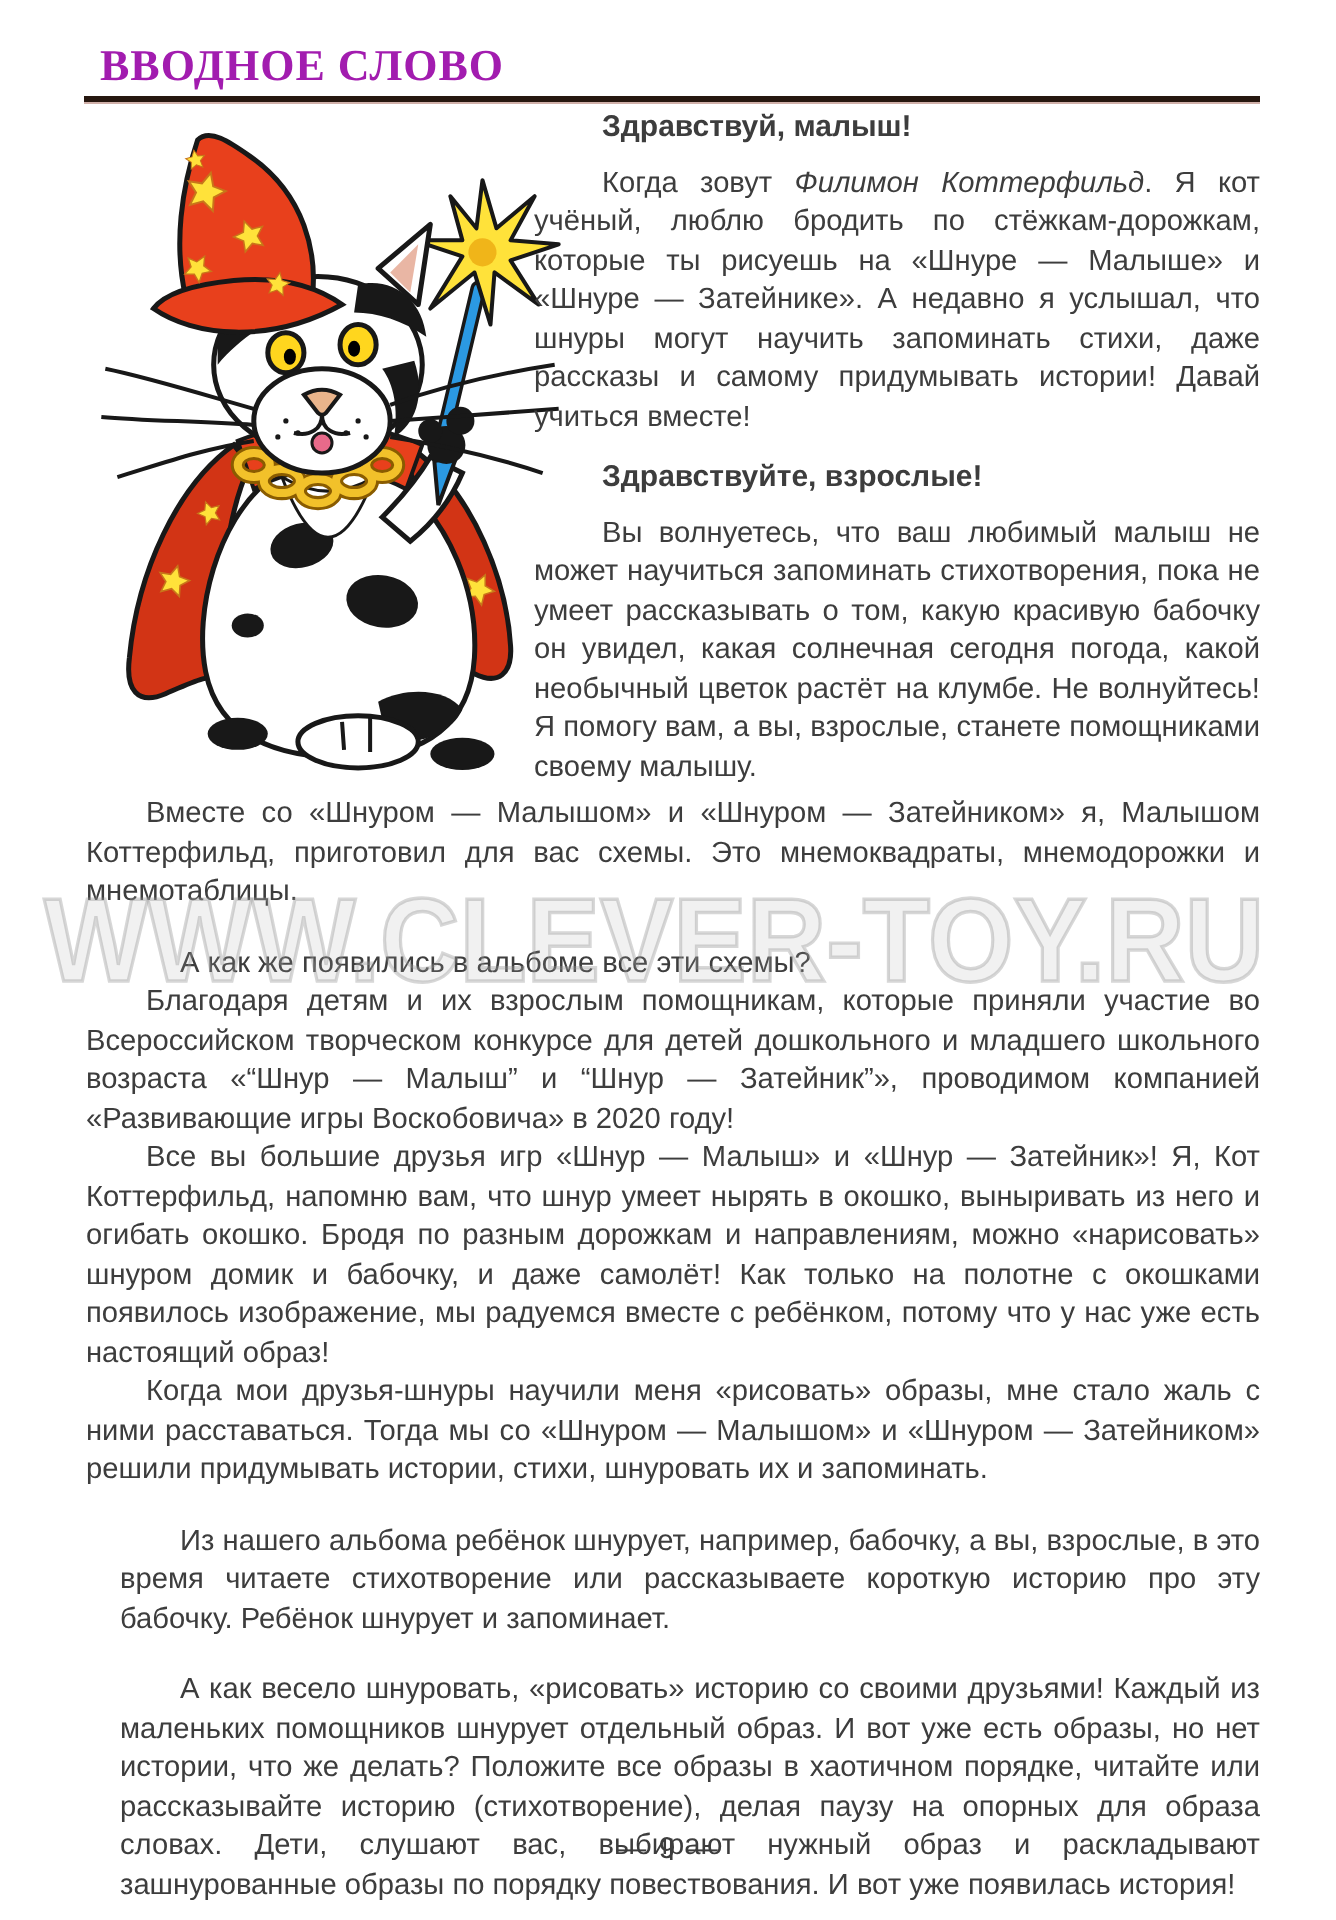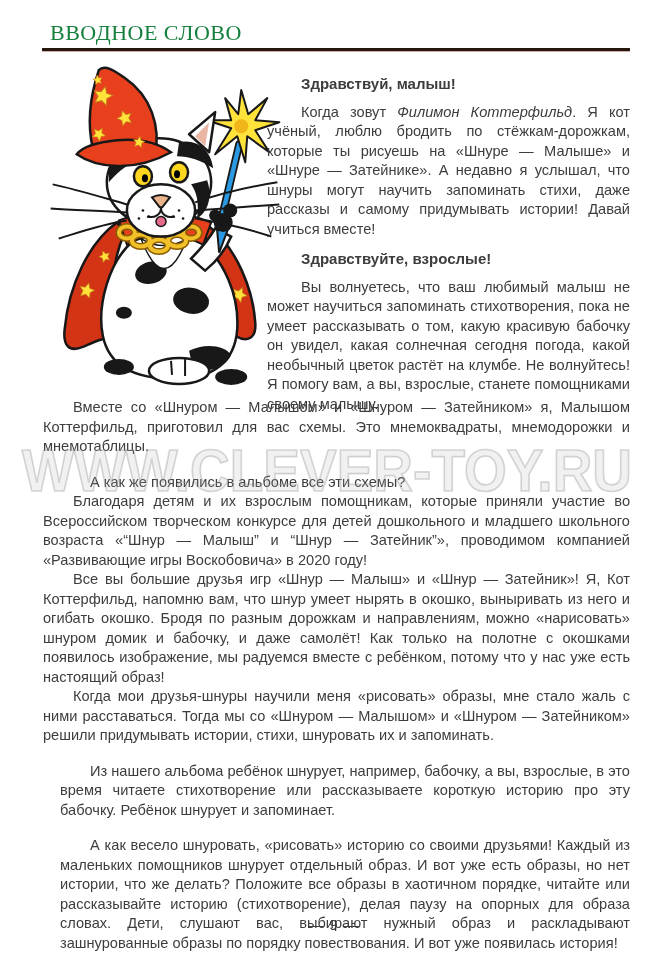--- a/index.html
+++ b/index.html
@@ -9,31 +9,31 @@
     background:#ffffff;
     margin:0 auto;
     font-family:"Liberation Sans", sans-serif;
     color:#3d3d3d;
     overflow:hidden;
   }
   
   .header{position:absolute;top:20px;left:42px;right:38px;}
   .header-title{
     font-family:"Liberation Serif", serif;
-    font-weight:normal;
+    font-weight:bold;
     font-size:22px;
     letter-spacing:0.5px;
-    color:#15803d;
+    color:#a21caf;
     padding-left:8px;
   }
   .header-rule{height:3px;background:#26170f;margin-top:2px;box-shadow:0 1px 0 rgba(120,30,10,.35);}
   
   .illustration{position:absolute;left:38px;top:60px;width:252px;height:336px;}
   .intro-col{
-    position:absolute;left:267px;top:68px;width:363px;
+    position:absolute;left:267px;top:48px;width:363px;
     font-size:14.6px;line-height:19.5px;text-align:justify;
   }
   .greeting-heading{font-weight:bold;font-size:15px;margin:6px 0 0 34px;}
   .greeting-heading.second{margin-top:10px;}
   .intro-col p{margin:9px 0 0 0;text-indent:34px;}
   .cat-name{}
   
   .main-text{
     position:absolute;left:43px;top:398px;width:587px;
     font-size:14.6px;line-height:19.5px;text-align:justify;

